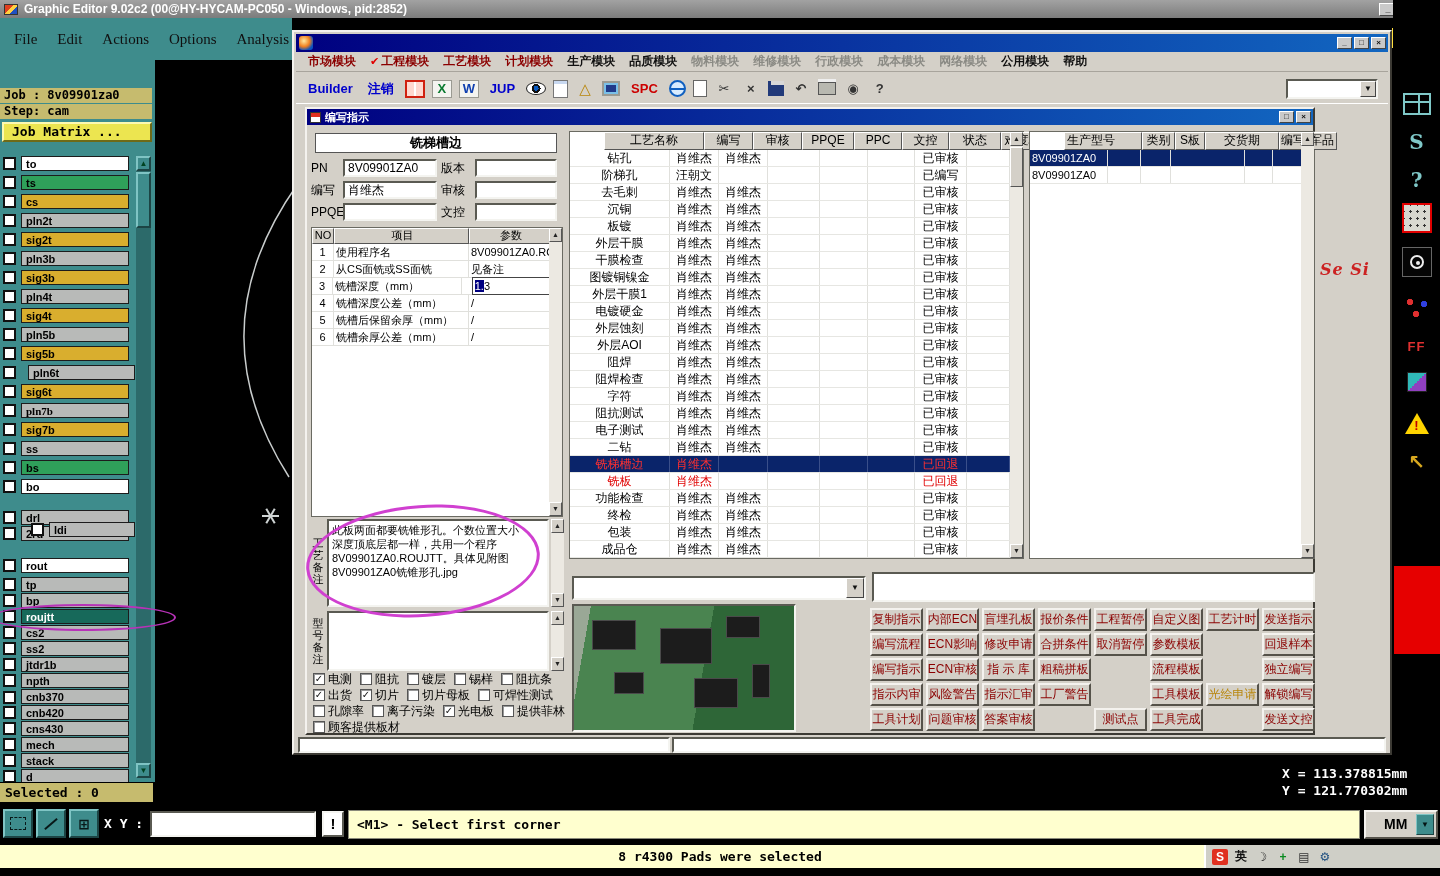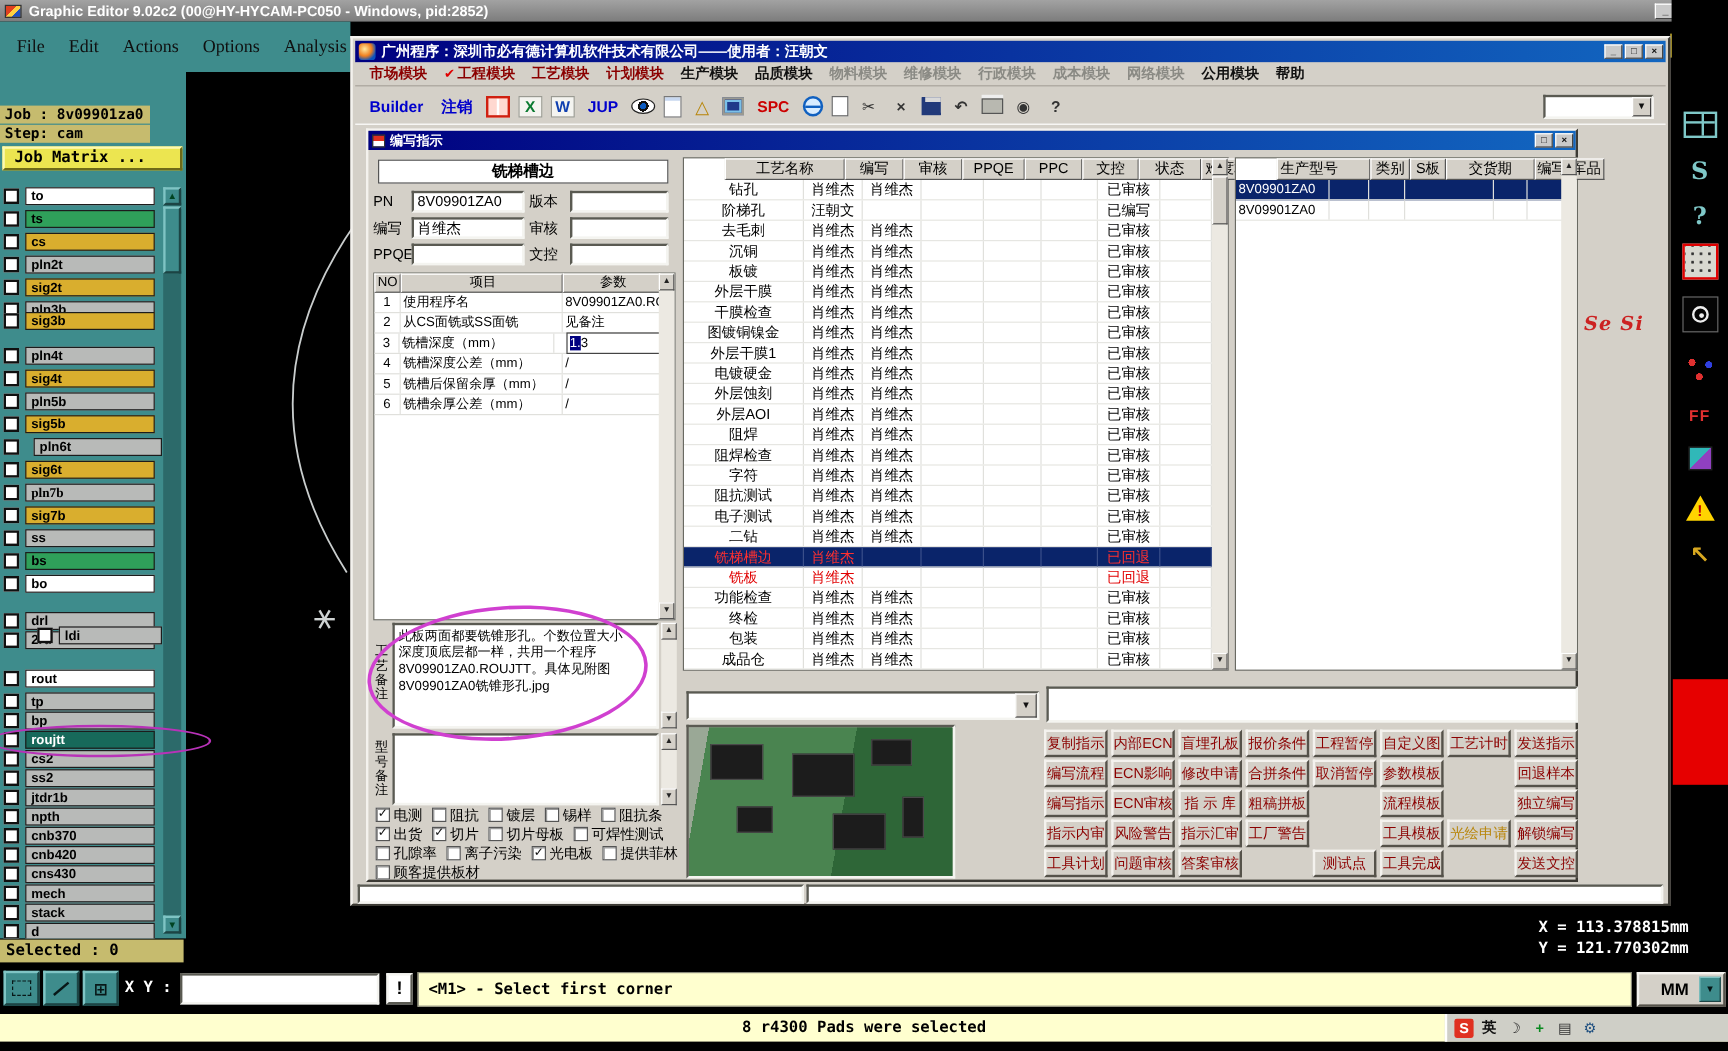--- a/index.html
+++ b/index.html
@@ -22,21 +22,21 @@
 .menu-item{font-family:"Liberation Serif","DejaVu Serif",serif;font-size:15px;color:#101010;cursor:default;}
 
 
 .clock{left:1396px;top:20px;width:44px;color:#fff;font-family:"DejaVu Serif","Liberation Serif",serif;
   font-style:italic;font-weight:bold;font-size:13px;line-height:15px;}
 .clock div:nth-child(2){padding-left:8px;}
 .ytick{left:1392px;top:28px;width:3px;height:20px;background:#ffe040;}
 
 
 .sidebar{left:0;top:60px;width:155px;height:722px;background:#3e8c8c;overflow:hidden;}
-.jobbar{left:0;top:28px;width:125px;height:15px;background:#c6bb6e;color:#000;
+.jobbar{left:0;top:28px;width:152px;height:15px;background:#c6bb6e;color:#000;
   font-family:"DejaVu Sans Mono",monospace;font-weight:bold;font-size:12px;line-height:15px;padding-left:4px;}
 .jobbar.step{top:44px;}
 .matrixbtn{left:2px;top:62px;width:150px;height:20px;background:#ece550;border:2px solid;
   border-color:#fdf9b0 #6e6a18 #6e6a18 #fdf9b0;color:#000;font-family:"DejaVu Sans Mono",monospace;
   font-weight:bold;font-size:13px;line-height:16px;padding-left:8px;}
 #layer-list{position:absolute;inset:0;}
 .layer-row{position:absolute;left:3px;width:132px;height:15px;display:flex;gap:5px;align-items:center;}
 .layer-check{width:13px;height:13px;background:#fff;border:2px solid #101010;flex:0 0 auto;}
 .layer-label{width:108px;height:15px;font-size:11px;font-weight:bold;line-height:15px;padding-left:4px;
   color:#000;border:1px solid #1c1c1c;overflow:hidden;}
@@ -319,21 +319,21 @@
           <span class="layer-label lay-gray">pln2t</span>
         </div>
         <div class="layer-row" style="top: 172px;">
           <span class="layer-check"></span>
           <span class="layer-label lay-gold">sig2t</span>
         </div>
         <div class="layer-row" style="top: 191px;">
           <span class="layer-check"></span>
           <span class="layer-label lay-gray">pln3b</span>
         </div>
-        <div class="layer-row" style="top: 200px;">
+        <div class="layer-row" style="top: 210px;">
           <span class="layer-check"></span>
           <span class="layer-label lay-gold">sig3b</span>
         </div>
         <div class="layer-row" style="top: 229px;">
           <span class="layer-check"></span>
           <span class="layer-label lay-gray">pln4t</span>
         </div>
         <div class="layer-row" style="top: 248px;">
           <span class="layer-check"></span>
           <span class="layer-label lay-gold">sig4t</span>
@@ -411,21 +411,21 @@
           <span class="layer-label lay-gray">ss2</span>
         </div>
         <div class="layer-row" style="top: 597px;">
           <span class="layer-check"></span>
           <span class="layer-label lay-gray">jtdr1b</span>
         </div>
         <div class="layer-row" style="top: 613px;">
           <span class="layer-check"></span>
           <span class="layer-label lay-gray">npth</span>
         </div>
-        <div class="layer-row" style="top: 629px;">
+        <div class="layer-row" style="top: 629px; align-items: flex-end;">
           <span class="layer-check"></span>
           <span class="layer-label lay-gray">cnb370</span>
         </div>
         <div class="layer-row" style="top: 645px;">
           <span class="layer-check"></span>
           <span class="layer-label lay-gray">cnb420</span>
         </div>
         <div class="layer-row" style="top: 661px;">
           <span class="layer-check"></span>
           <span class="layer-label lay-gray">cns430</span>
@@ -446,21 +446,20 @@
     <div class="sb-scroll abs">
       <span class="sb-arr top">▲</span>
       <span class="sb-thumb"></span>
       <span class="sb-arr bot">▼</span>
     </div>
   </div>
 
   <div class="cnwin abs">
     <div class="cn-title abs">
       <span class="cn-ico"></span>
-      <span>广州程序：深圳市必有德计算机软件技术有限公司——使用者：汪朝文</span>
       <span class="cn-btns">
         <span class="sbtn">_</span>
         <span class="sbtn">□</span>
         <span class="sbtn">×</span>
       </span>
     </div>
     <div class="cn-menu abs">
         <span class="cn-menu-item m-red">
           <span>市场模块</span>
         </span>

